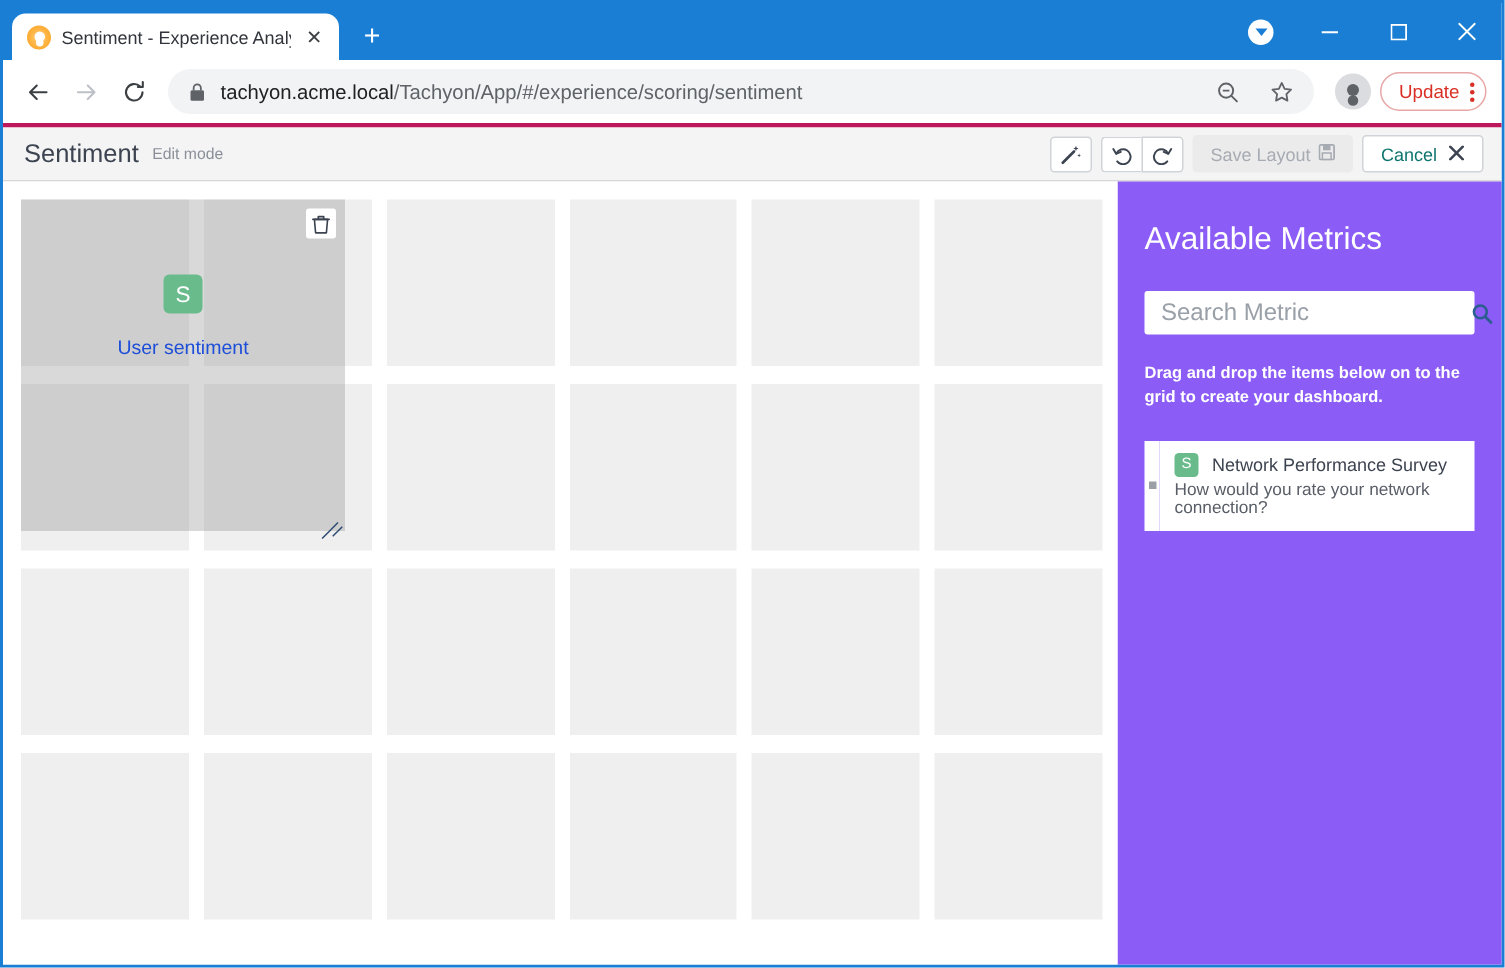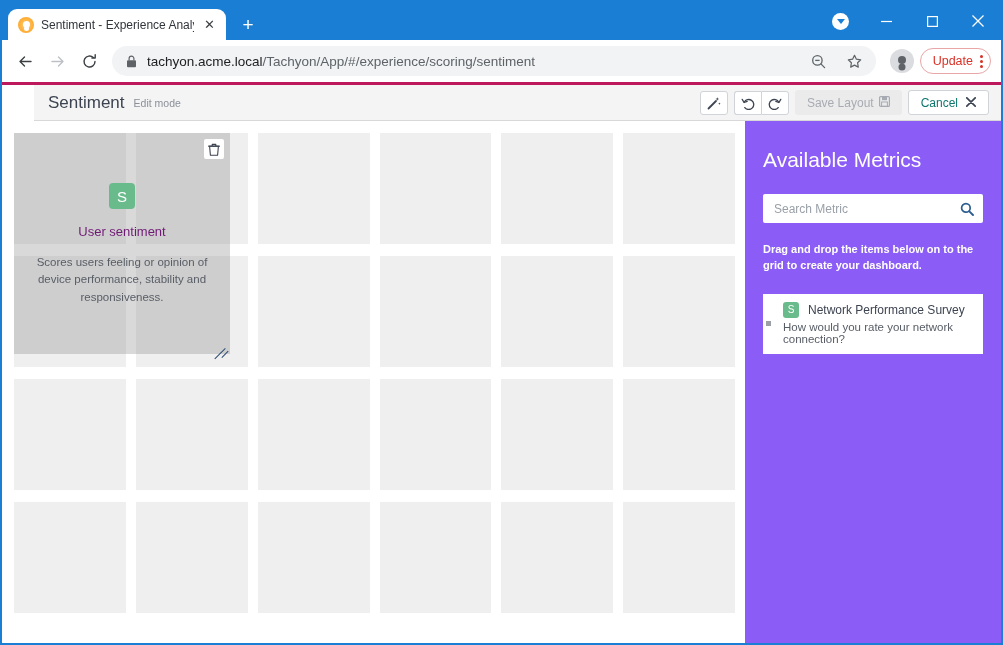--- a/index.html
+++ b/index.html
@@ -130,21 +130,20 @@
   }
   .kebab { display: flex; flex-direction: column; gap: 2px; }
   .kebab i { width: 3px; height: 3px; border-radius: 50%; background: #d93025; display: block; }
 
   
   .app-header {
     height: 36px; background: #f4f4f4; flex: none;
     border-bottom: 1px solid #d8d8d8;
     display: flex; align-items: center;
     padding: 0 12px 0 14px;
-    margin-left: 32px;
   }
   .app-title { font-size: 17px; color: #3d4451; font-weight: 400; }
   .app-subtitle { font-size: 10.5px; color: #8a8f99; margin-left: 9px; }
   .header-actions { margin-left: auto; display: flex; align-items: center; gap: 6px; }
 
   .hbtn {
     height: 24px; min-width: 26px;
     background: #ffffff; border: 1px solid #d0d3d8;
     border-radius: 3px;
     display: flex; align-items: center; justify-content: center;
@@ -195,21 +194,21 @@
     color: #3d4451;
   }
   .tile-badge {
     width: 26px; height: 26px; border-radius: 4px;
     background: #69bb8c; color: #ffffff;
     font-size: 15px; display: flex;
     align-items: center; justify-content: center;
     margin-bottom: 15px;
   }
   .tile-title {
-    font-size: 13px; color: #701a75; margin-bottom: 15px;
+    font-size: 13px; color: #1d4ed8; margin-bottom: 15px;
   }
   .tile-desc {
     font-size: 11.5px; color: #585d66; text-align: center;
     line-height: 1.52; width: 182px;
   }
   .tile-resize {
     position: absolute; right: 5px; bottom: 5px;
     width: 14px; height: 14px;
   }
   .tile-resize span {
@@ -232,21 +231,21 @@
     margin-bottom: 22px;
   }
   .search-wrap {
     height: 29px; background: #ffffff; border-radius: 2px;
     display: flex; align-items: center;
     padding: 0 9px 0 11px; margin-bottom: 19px;
   }
   .search-input {
     flex: 1; border: none; outline: none;
     font-family: "Liberation Sans", sans-serif;
-    font-size: 12px; color: #3d4451; background: transparent;
+    font-size: 16px; color: #3d4451; background: transparent;
   }
   .search-input::placeholder { color: #9aa0a8; }
   .search-icon { color: #2c5d8f; display: flex; flex: none; }
   .hint {
     font-size: 11px; color: #ffffff; line-height: 1.45;
     margin-bottom: 20px; font-weight: bold;
   }
   .metric-row { display: flex; align-items: stretch; }
   .metric-handle {
     width: 10px; background: #ffffff; flex: none;
@@ -442,21 +441,20 @@
         <div class="tile">
           <div class="tile-delete">
             <svg width="12" height="13" viewBox="0 0 12 13">
               <path d="M1.6 3.2h8.8l-.8 9H2.4z" fill="none" stroke="#3d4451" stroke-width="1.1" stroke-linejoin="round"></path>
               <line x1="0.6" y1="3.2" x2="11.4" y2="3.2" stroke="#3d4451" stroke-width="1.2" stroke-linecap="round"></line>
               <path d="M4.2 3.2V1.4h3.6v1.8" fill="none" stroke="#3d4451" stroke-width="1.1" stroke-linejoin="round"></path>
             </svg>
           </div>
           <div class="tile-badge">S</div>
           <div class="tile-title">User sentiment</div>
-          <div class="tile-desc">Scores users feeling or opinion of device performance, stability and responsiveness.</div>
           <div class="tile-resize">
               <span></span>
               <span></span>
             </div>
         </div>
       </div>
     </div>
 
     <div class="sidebar">
       <div class="sidebar-title">Available Metrics</div>

